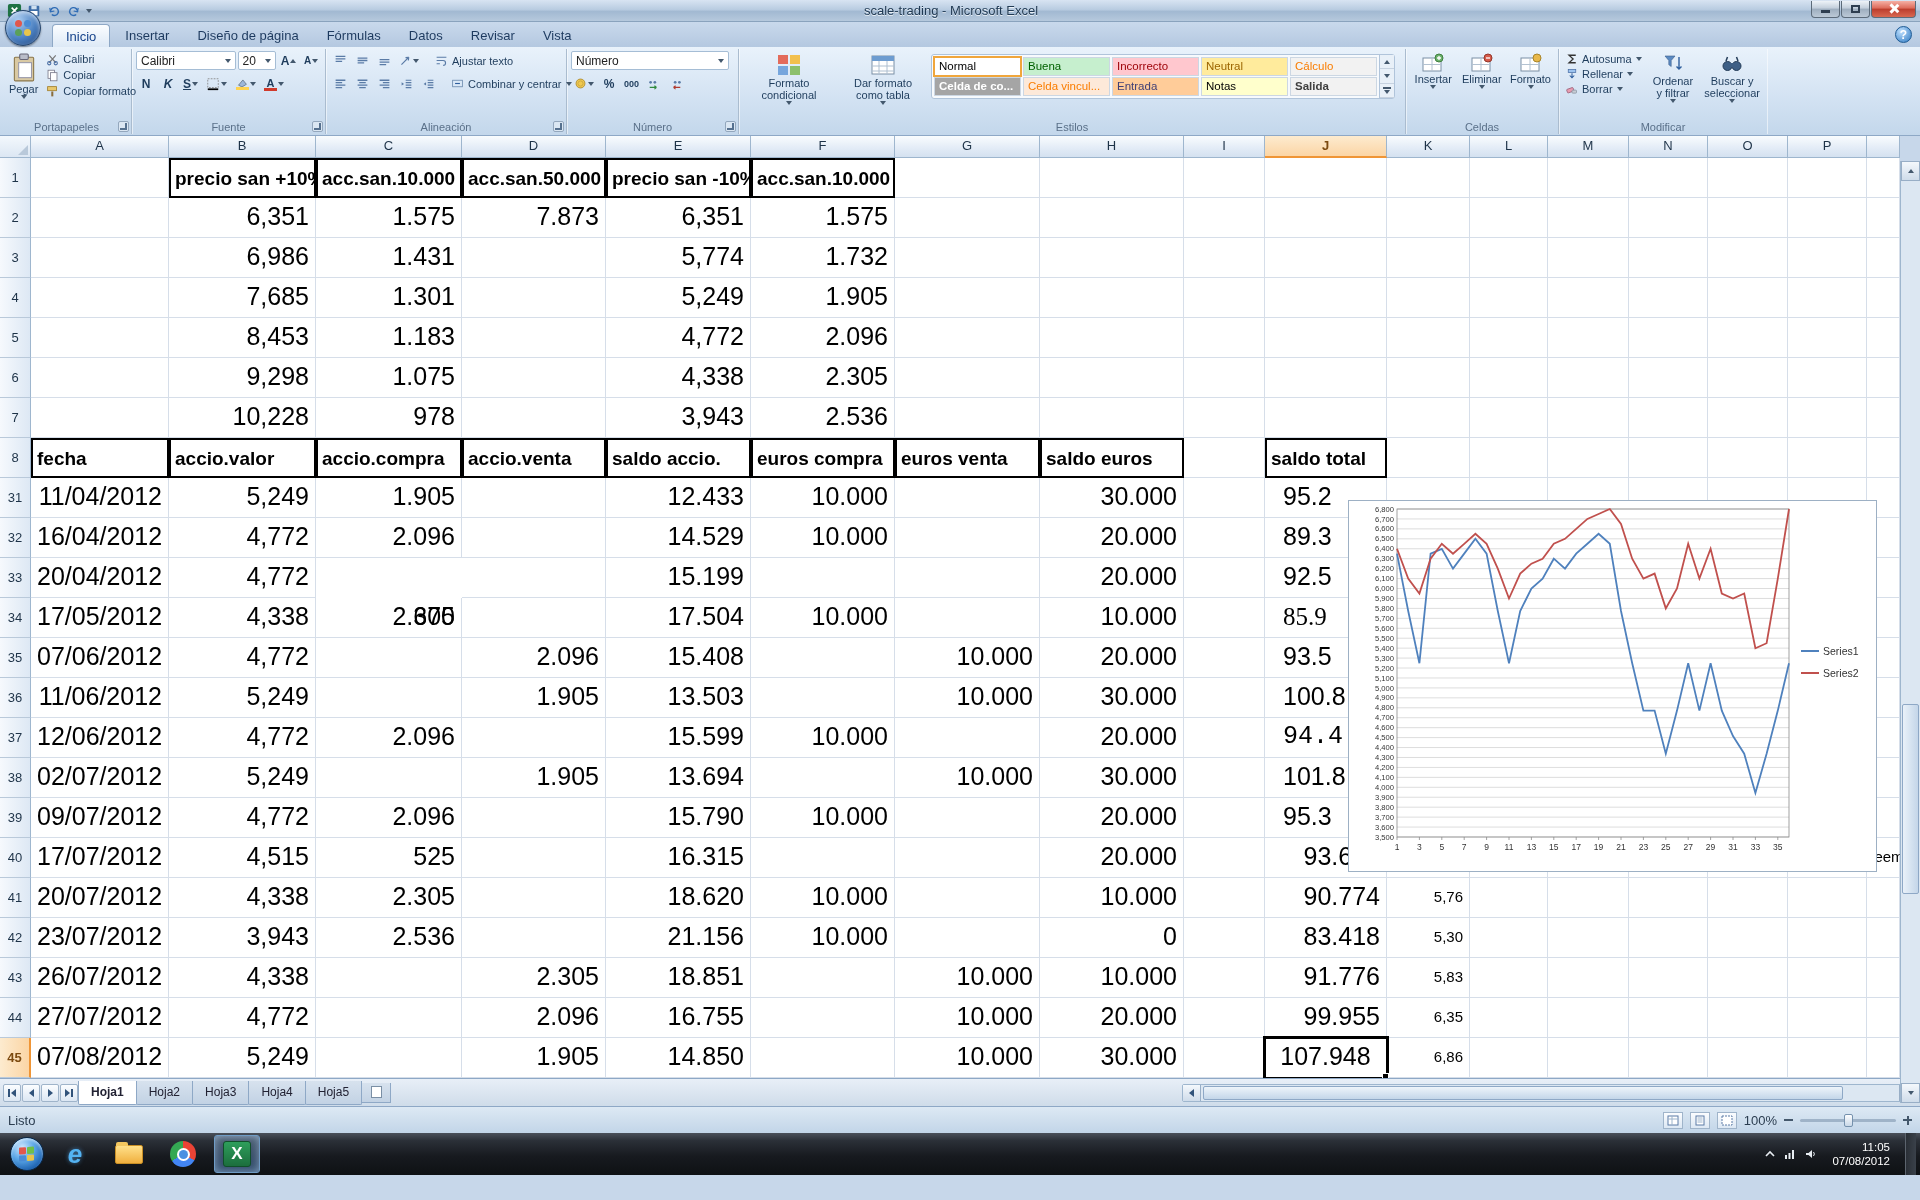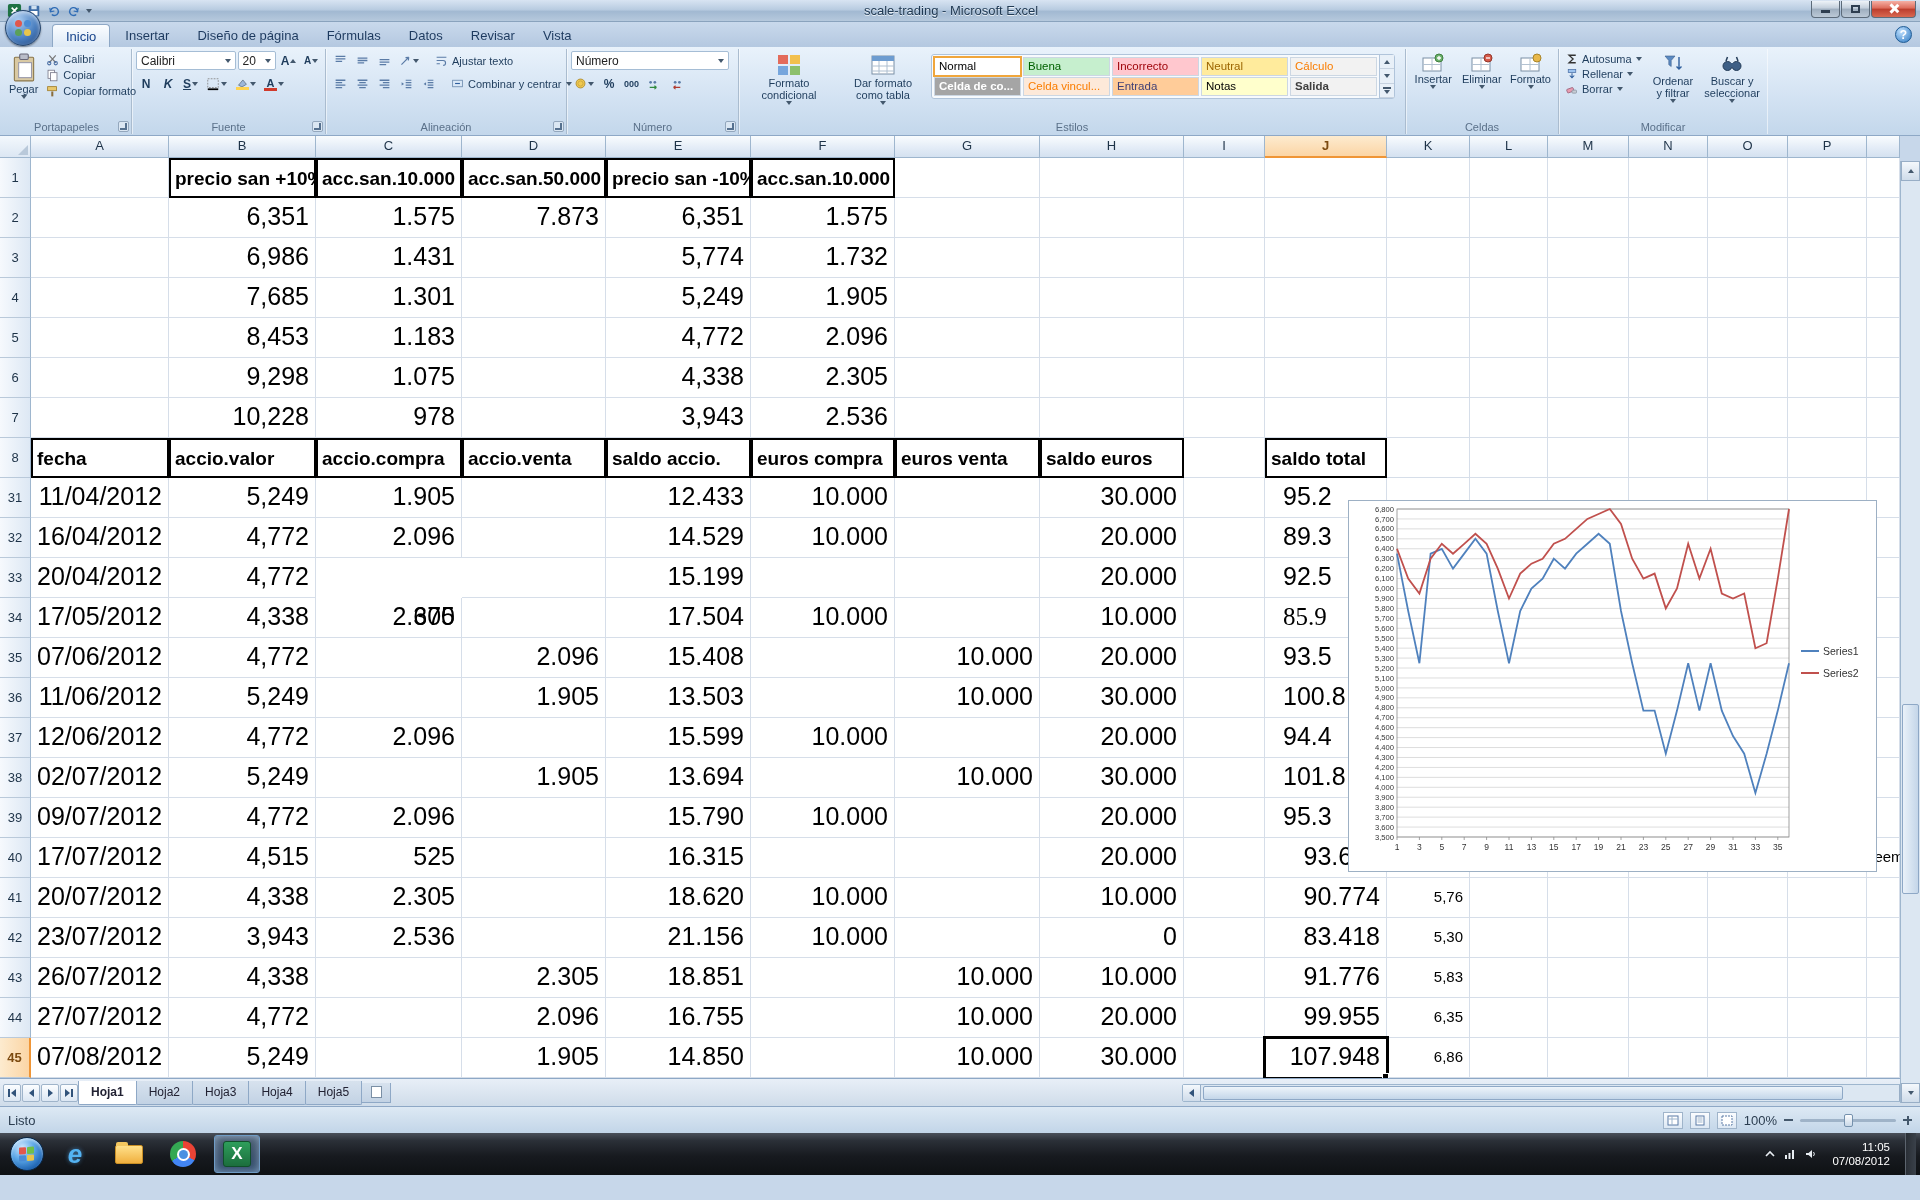--- a/index.html
+++ b/index.html
@@ -899,21 +899,21 @@
           <div class="rh">37</div>
           <div class="cell num" style="width: 138px;">12/06/2012</div>
           <div class="cell num" style="width: 147px;">4,772</div>
           <div class="cell num" style="width: 146px;">2.096</div>
           <div class="cell" style="width: 144px;"></div>
           <div class="cell num" style="width: 145px;">15.599</div>
           <div class="cell num" style="width: 144px;">10.000</div>
           <div class="cell" style="width: 145px;"></div>
           <div class="cell num" style="width: 144px;">20.000</div>
           <div class="cell" style="width: 81px;"></div>
-          <div class="cell jclip" style="width: 122px;">94.4</div>
+          <div class="cell jclip" style="width: 122px; font-family: Liberation Mono, monospace;">94.4</div>
           <div class="cell" style="width: 83px;"></div>
           <div class="cell" style="width: 78px;"></div>
           <div class="cell" style="width: 81px;"></div>
           <div class="cell" style="width: 79px;"></div>
           <div class="cell" style="width: 80px;"></div>
           <div class="cell" style="width: 79px;"></div>
           <div class="cell" style="width: 33px;"></div>
         </div>
         <div class="grow">
           <div class="rh">38</div>
@@ -1059,21 +1059,21 @@
           <div class="rh sel">45</div>
           <div class="cell num" style="width: 138px;">07/08/2012</div>
           <div class="cell num" style="width: 147px;">5,249</div>
           <div class="cell" style="width: 146px;"></div>
           <div class="cell num" style="width: 144px;">1.905</div>
           <div class="cell num" style="width: 145px;">14.850</div>
           <div class="cell" style="width: 144px;"></div>
           <div class="cell num" style="width: 145px;">10.000</div>
           <div class="cell num" style="width: 144px;">30.000</div>
           <div class="cell" style="width: 81px;"></div>
-          <div class="cell num" style="width: 122px;">107.948</div>
+          <div class="cell num" style="width: 122px; text-align: center;">107.948</div>
           <div class="cell num small" style="width: 83px;">6,86</div>
           <div class="cell" style="width: 78px;"></div>
           <div class="cell" style="width: 81px;"></div>
           <div class="cell" style="width: 79px;"></div>
           <div class="cell" style="width: 80px;"></div>
           <div class="cell" style="width: 79px;"></div>
           <div class="cell" style="width: 33px;"></div>
         </div>
       </div>
     <div class="selbox" id="selBox" style="left: 1263px; top: 900px; width: 126px; height: 44px;"></div>

